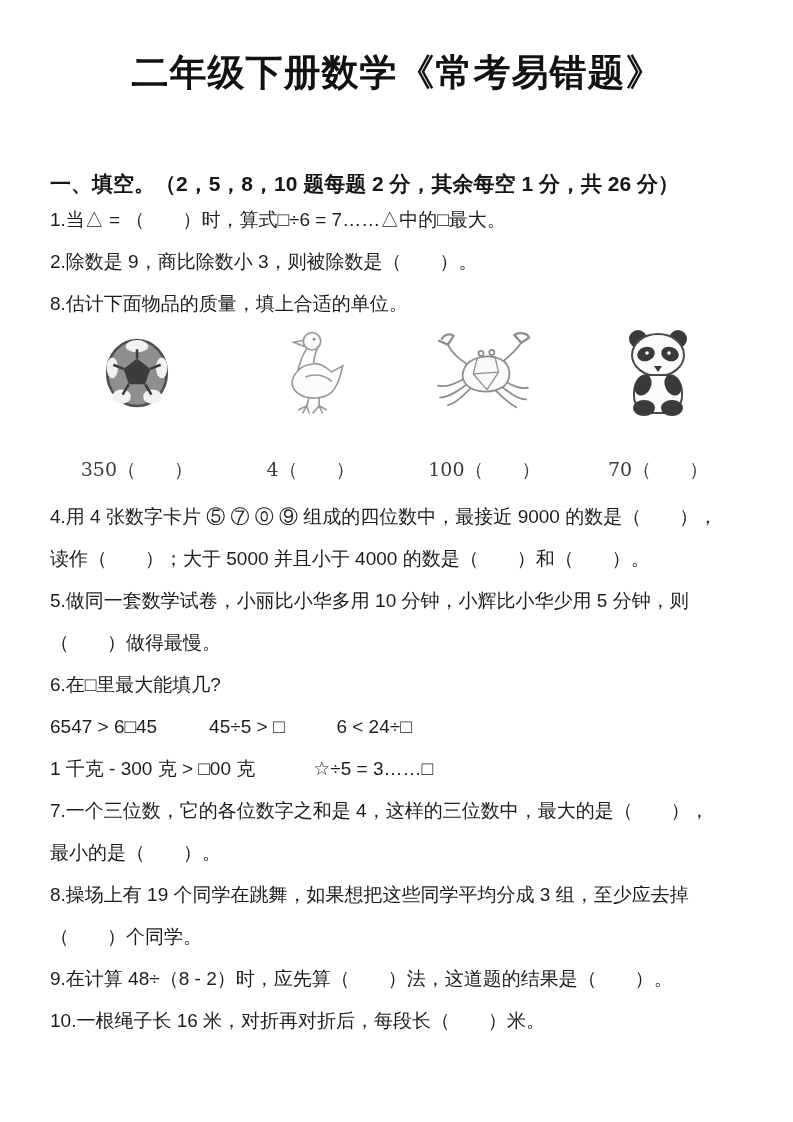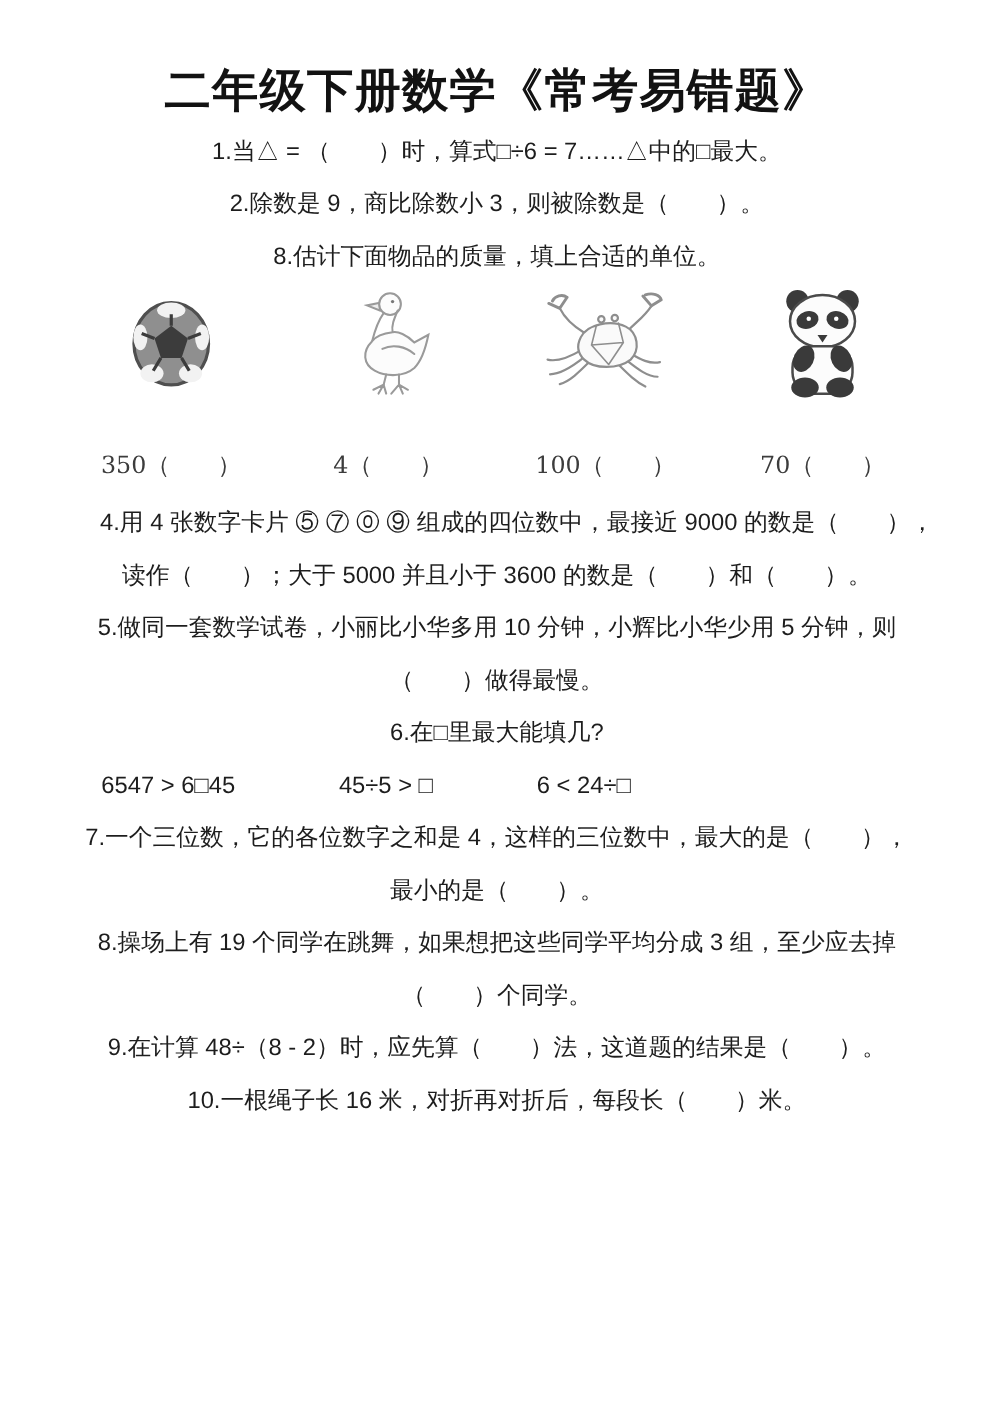--- a/index.html
+++ b/index.html
@@ -27,23 +27,22 @@
     line-height: 30px;
     font-weight: 800;
     color: #161616;
   }
 
   .line {
     font-size: 19px;
     line-height: 42px;
     white-space: nowrap;
     color: #1d1d1d;
-    text-align: center;
   }
-  .q4-start { margin-top: 10px; margin-left: 30px; }
+  .q4-start { margin-top: 10px; }
 
   .items-row {
     height: 96px;
     display: flex;
     align-items: center;
   }
   .item-col {
     flex: 1 1 0;
     display: flex;
     justify-content: center;
@@ -58,32 +57,33 @@
   .label-col {
     flex: 1 1 0;
     text-align: center;
     font-family: "DejaVu Serif", serif;
     font-size: 19px;
     color: #3c3c3c;
     white-space: nowrap;
   }
 
   .expr-row { display: flex; }
-  .expr-row-1 > span { margin-right: 52px; margin-left: 31px; }
+  .expr-row-1 > span { margin-right: 52px; }
   .expr-row-2 > span { margin-right: 58px; }
 
   svg { display: block; }
 </style>
 </head>
 <body>
 
 <div class="page">
 
   <h1 class="doc-title">二年级下册数学《常考易错题》</h1>
 
+  <div class="section-heading">一、填空。（2，5，8，10 题每题 2 分，其余每空 1 分，共 26 分）</div>
 
   <div class="line">1.当△ = （　　）时，算式□÷6 = 7……△中的□最大。</div>
   <div class="line">2.除数是 9，商比除数小 3，则被除数是（　　）。</div>
   <div class="line">8.估计下面物品的质量，填上合适的单位。</div>
 
   <div class="items-row">
     <div class="item-col">
       <svg width="66" height="72" viewBox="0 0 64 70">
         <ellipse cx="32" cy="35" rx="29" ry="32" fill="#8f8f8f" stroke="#4f4f4f" stroke-width="2.5"></ellipse>
         <ellipse cx="32" cy="9" rx="11" ry="6" fill="#f2f2f2"></ellipse>
@@ -143,30 +143,34 @@
   </div>
 
   <div class="labels-row">
     <div class="label-col">350（　　）</div>
     <div class="label-col">4（　　）</div>
     <div class="label-col">100（　　）</div>
     <div class="label-col">70（　　）</div>
   </div>
 
   <div class="line q4-start">4.用 4 张数字卡片 ⑤ ⑦ ⓪ ⑨ 组成的四位数中，最接近 9000 的数是（　　），</div>
-  <div class="line">读作（　　）；大于 5000 并且小于 3600 的数是（　　）和（　　）。</div>
+  <div class="line">读作（　　）；大于 5000 并且小于 4000 的数是（　　）和（　　）。</div>
 
   <div class="line">5.做同一套数学试卷，小丽比小华多用 10 分钟，小辉比小华少用 5 分钟，则</div>
   <div class="line">（　　）做得最慢。</div>
 
   <div class="line">6.在□里最大能填几?</div>
   <div class="line expr-row expr-row-1">
     <span>6547 &gt; 6□45</span>
     <span>45÷5 &gt; □</span>
     <span>6 &lt; 24÷□</span>
+  </div>
+  <div class="line expr-row expr-row-2">
+    <span>1 千克 - 300 克 &gt; □00 克</span>
+    <span>☆÷5 = 3……□</span>
   </div>
 
   <div class="line">7.一个三位数，它的各位数字之和是 4，这样的三位数中，最大的是（　　），</div>
   <div class="line">最小的是（　　）。</div>
 
   <div class="line">8.操场上有 19 个同学在跳舞，如果想把这些同学平均分成 3 组，至少应去掉</div>
   <div class="line">（　　）个同学。</div>
 
   <div class="line">9.在计算 48÷（8 - 2）时，应先算（　　）法，这道题的结果是（　　）。</div>
   <div class="line">10.一根绳子长 16 米，对折再对折后，每段长（　　）米。</div>

